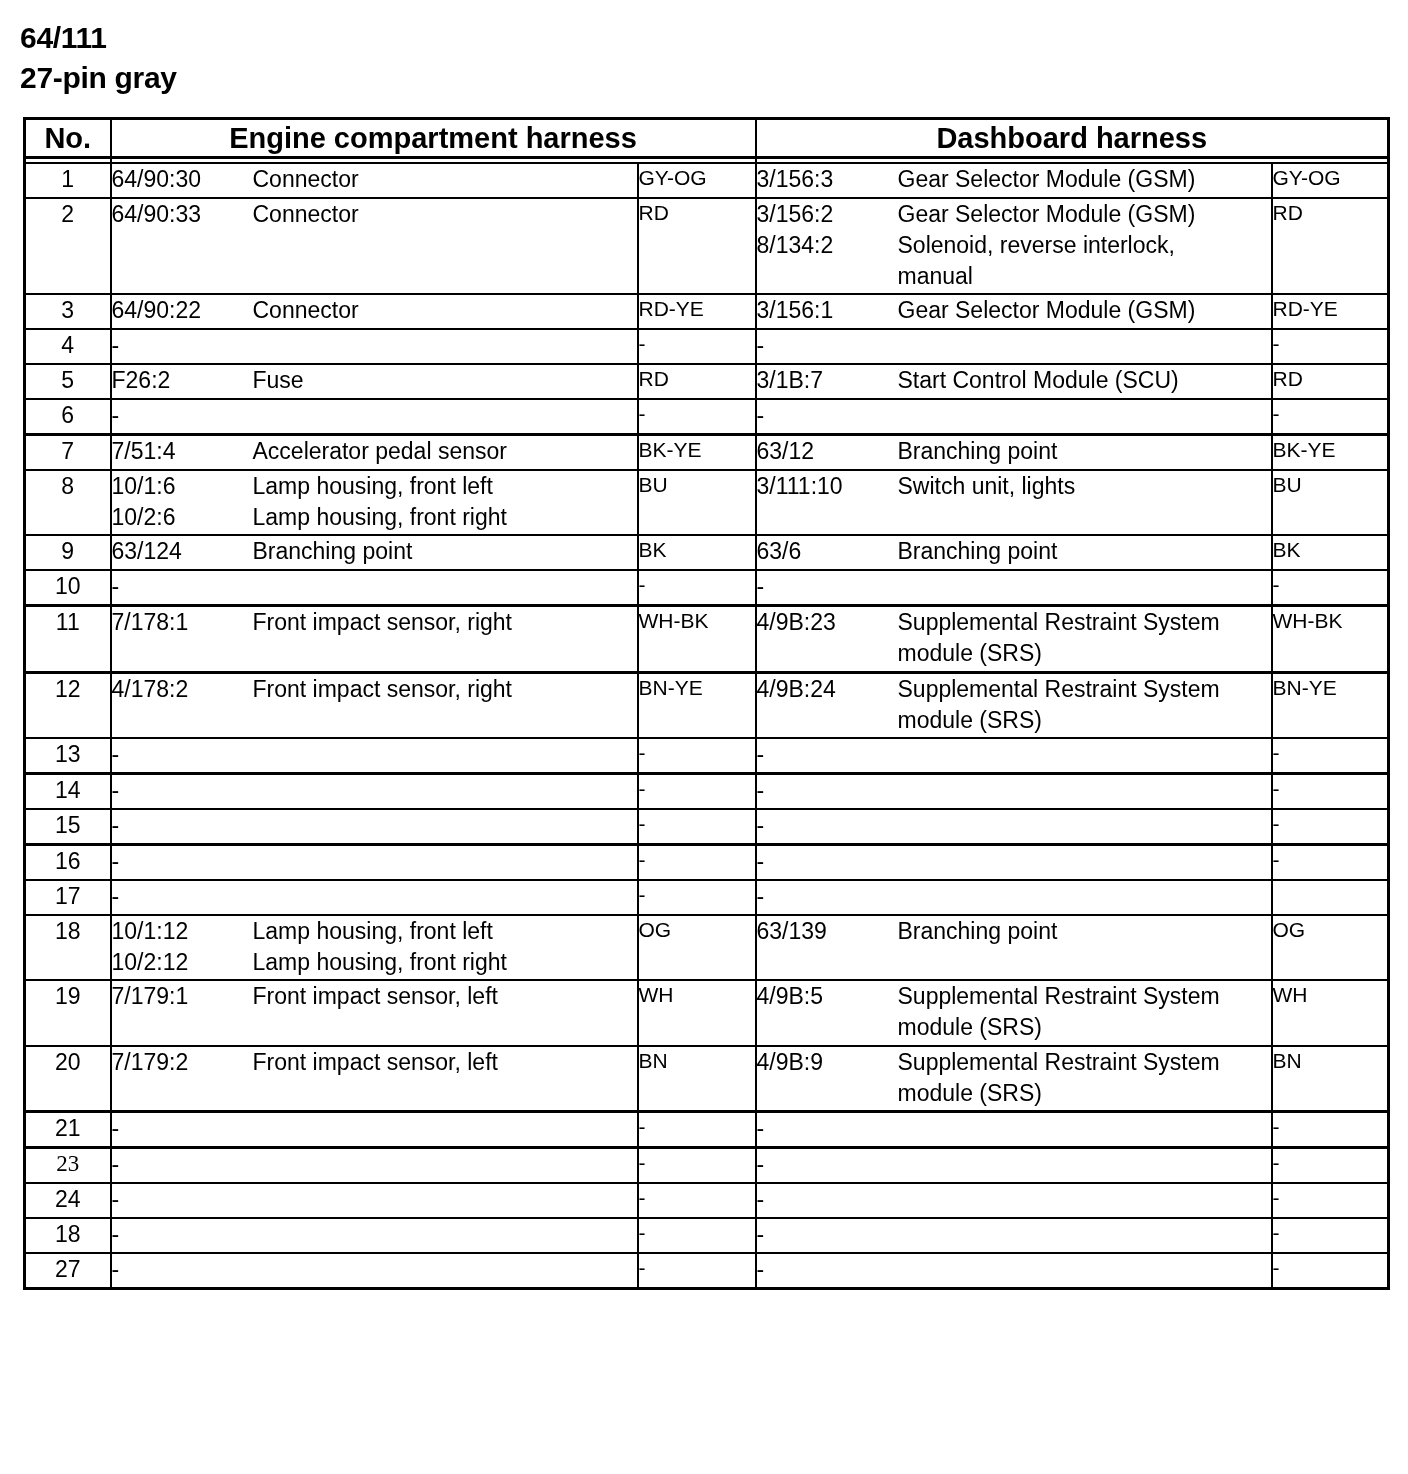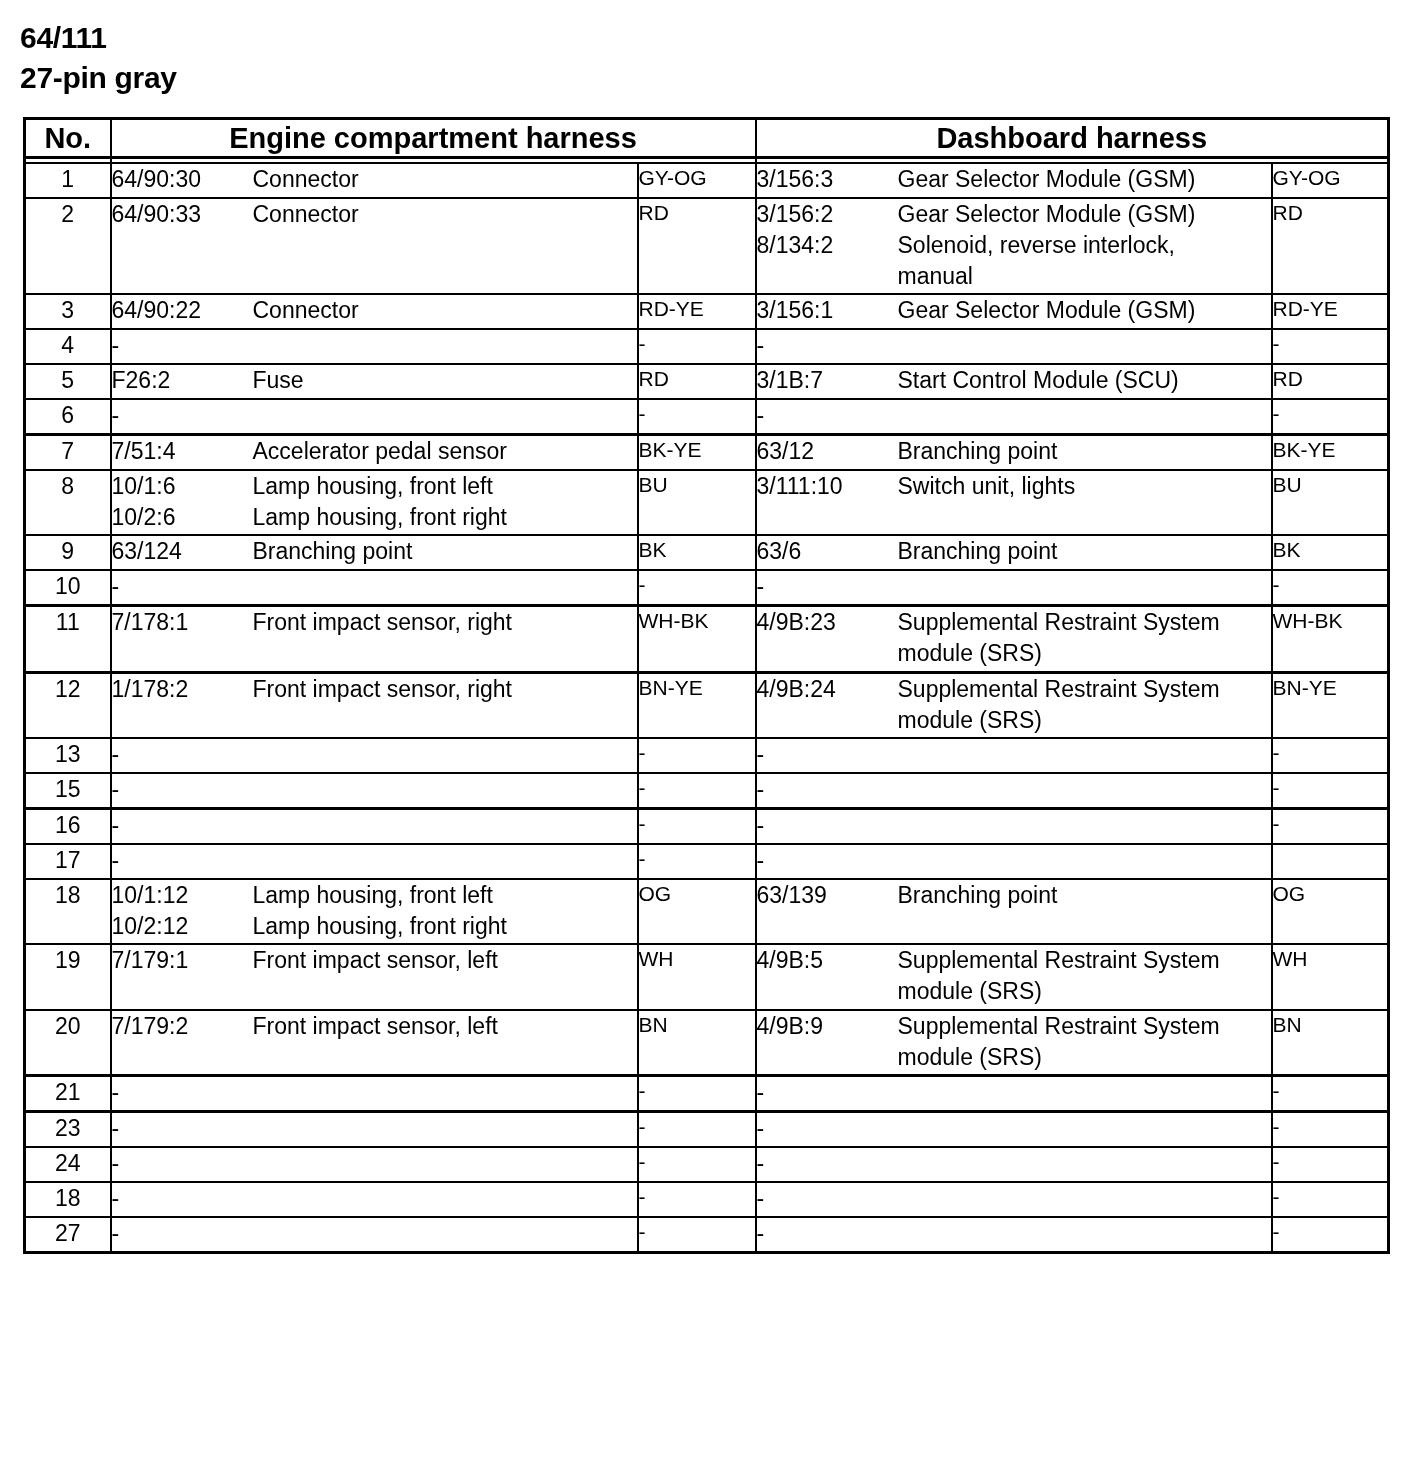--- a/index.html
+++ b/index.html
@@ -256,21 +256,21 @@
             <span class="code">4/9B:23</span>
             <span class="desc" style="max-width: 330px;">Supplemental Restraint System module (SRS)</span>
           </div>
         </td>
         <td class="color">WH-BK</td>
       </tr>
       <tr class="r thick">
         <td class="no" style="height: 63px;">12</td>
         <td class="part">
           <div class="line">
-            <span class="code">1/178:2</span>
+            <span class="code">4/178:2</span>
             <span class="desc">Front impact sensor, right</span>
           </div>
         </td>
         <td class="color">BN-YE</td>
         <td class="part">
           <div class="line">
             <span class="code">4/9B:24</span>
             <span class="desc" style="max-width: 330px;">Supplemental Restraint System module (SRS)</span>
           </div>
         </td>
@@ -286,20 +286,37 @@
         </td>
         <td class="color">-</td>
         <td class="part">
           <div class="line">
             <span class="code">-</span>
             <span class="desc" style="max-width: 330px;"></span>
           </div>
         </td>
         <td class="color">-</td>
       </tr>
+      <tr class="r thick">
+        <td class="no" style="height: 33px;">14</td>
+        <td class="part">
+          <div class="line">
+            <span class="code">-</span>
+            <span class="desc"></span>
+          </div>
+        </td>
+        <td class="color">-</td>
+        <td class="part">
+          <div class="line">
+            <span class="code">-</span>
+            <span class="desc" style="max-width: 330px;"></span>
+          </div>
+        </td>
+        <td class="color">-</td>
+      </tr>
       <tr class="r">
         <td class="no" style="height: 33px;">15</td>
         <td class="part">
           <div class="line">
             <span class="code">-</span>
             <span class="desc"></span>
           </div>
         </td>
         <td class="color">-</td>
         <td class="part">
@@ -410,21 +427,21 @@
         <td class="color">-</td>
         <td class="part">
           <div class="line">
             <span class="code">-</span>
             <span class="desc" style="max-width: 330px;"></span>
           </div>
         </td>
         <td class="color">-</td>
       </tr>
       <tr class="r thick">
-        <td class="no" style="height: 33px;">23</td>
+        <td class="no" style="height: 33px; font-family: Liberation Serif, serif;">23</td>
         <td class="part">
           <div class="line">
             <span class="code">-</span>
             <span class="desc"></span>
           </div>
         </td>
         <td class="color">-</td>
         <td class="part">
           <div class="line">
             <span class="code">-</span>

